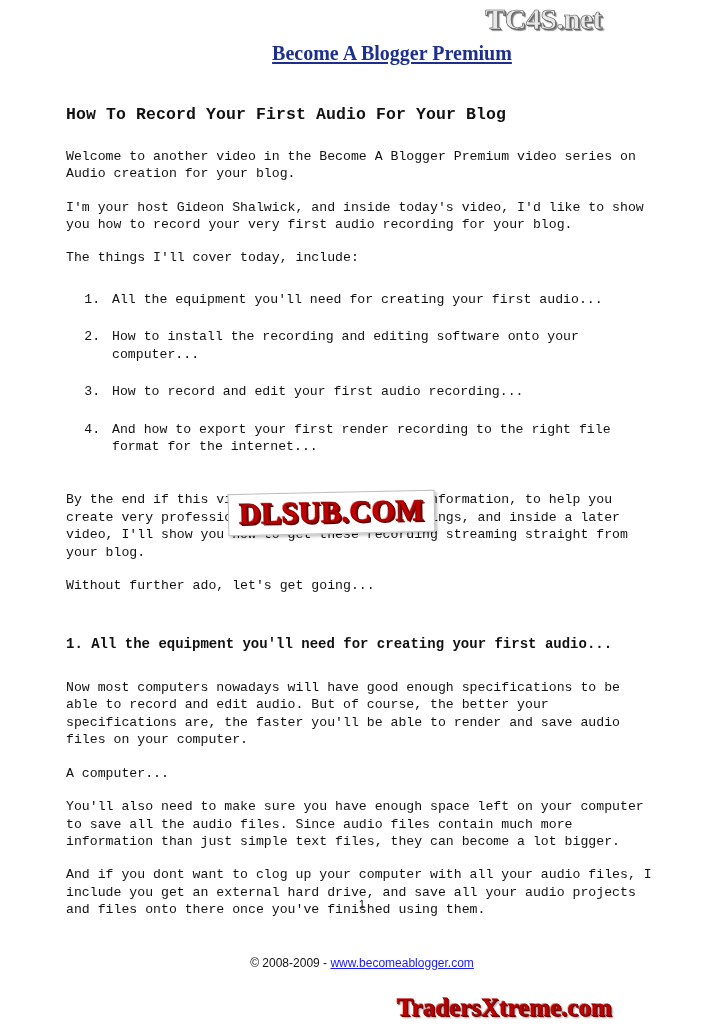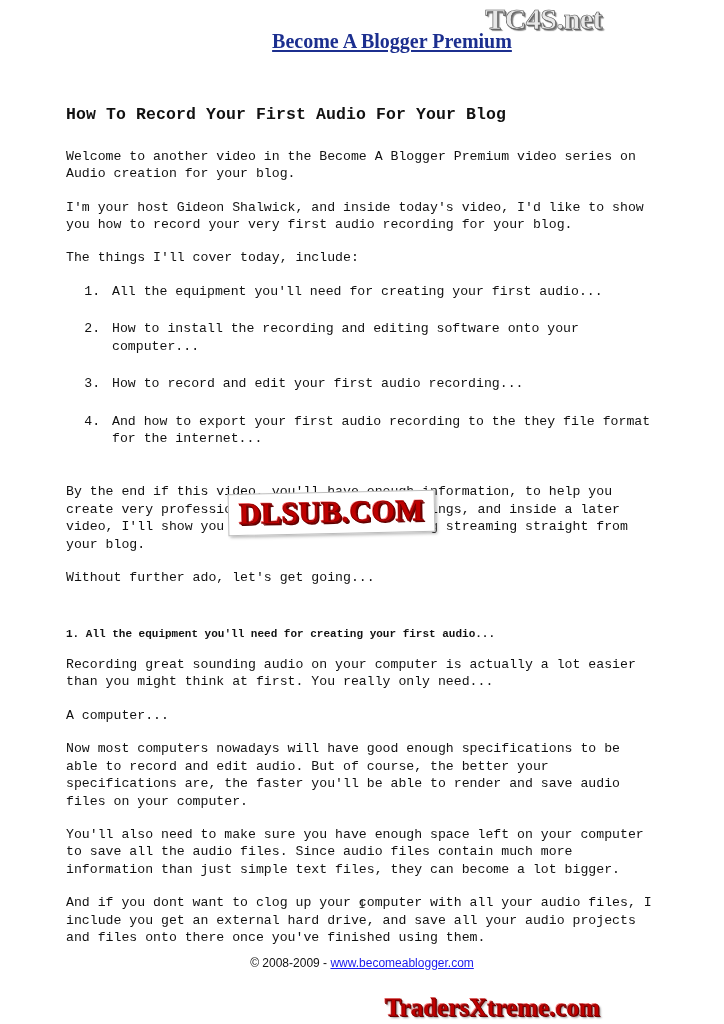--- a/index.html
+++ b/index.html
@@ -37,21 +37,21 @@
       2px 2px 1px rgba(0,0,0,0.45),
       -1px -1px 0 #ffffff;
     -webkit-text-stroke: 0.6px #555;
     white-space: nowrap;
     z-index: 5;
   }
 
   
   .doc-header {
     position: absolute;
-    top: 30px;
+    top: 42px;
     left: 0;
     width: 724px;
     text-align: center;
     padding-left: 60px;
   }
   .doc-header .title {
     display: inline-block;
     font-family: "Liberation Serif", serif;
     font-weight: bold;
     font-size: 20px;
@@ -71,29 +71,29 @@
     color: #111;
     font-family: Liberation Mono, monospace;
   }
   h1.section-heading {
     font-size: 16.5px;
     font-weight: bold;
     margin: 0 0 22px 0;
     letter-spacing: 0.1px;
   }
   h2.sub-heading {
-    font-size: 11px;
-    font-weight: bold;
-    margin: 40px 0 15px 0;
+    font-size: 14px;
+    font-weight: bold;
+    margin: 40px 0 26px 0;
   }
   p.para {
     margin: 0 2px 16px 0;
   }
   ol.steps {
-    margin: 16px 0 22px 0;
+    margin: 24px 0 22px 0;
     padding-left: 42px;
   }
   ol.steps li {
     margin-bottom: 20px;
     padding-left: 4px;
   }
   .spacer-lg { height: 14px; }
 
   
   .dlsub-watermark {
@@ -140,21 +140,21 @@
     font-size: 12px;
     color: #111;
   }
   .copyright a {
     color: #1a1aee;
     text-decoration: underline;
   }
   .tx-watermark {
     position: absolute;
     bottom: 2px;
-    right: 16px;
+    right: 4px;
     font-family: "Liberation Serif", serif;
     font-weight: bold;
     font-size: 25px;
     color: #c00000;
     text-shadow:
       1px 1px 0 #6e0000,
       2px 2px 2px rgba(0,0,0,0.4),
       -1px -1px 0 #ff8080;
     -webkit-text-stroke: 0.5px #600;
     white-space: nowrap;
@@ -177,33 +177,32 @@
     <h1 class="section-heading">How To Record Your First Audio For Your Blog</h1>
 
     <p class="para">Welcome to another video in the Become A Blogger Premium video series on Audio creation for your blog.</p>
     <p class="para">I'm your host Gideon Shalwick, and inside today's video, I'd like to show you how to record your very first audio recording for your blog.</p>
     <p class="para">The things I'll cover today, include:</p>
 
     <ol class="steps">
       <li>All the equipment you'll need for creating your first audio...</li>
       <li>How to install the recording and editing software onto your computer...</li>
       <li>How to record and edit your first audio recording...</li>
-      <li>And how to export your first audio recording to the they file format for the internet...</li>
+      <li>And how to export your first render recording to the right file format for the internet...</li>
     </ol>
 
     <div class="spacer-lg"></div>
 
     <p class="para">By the end if this video, you'll have enough information, to help you create very professional sounding audio recordings, and inside a later video, I'll show you how to get these recording streaming straight from your blog.</p>
     <p class="para">Without further ado, let's get going...</p>
 
     <h2 class="sub-heading">1. All the equipment you'll need for creating your first audio...</h2>
 
-    <p class="para">Recording great sounding audio on your computer is actually a lot easier than you might think at first. You really only need...</p>
+    <p class="para">Now most computers nowadays will have good enough specifications to be able to record and edit audio. But of course, the better your specifications are, the faster you'll be able to render and save audio files on your computer.</p>
     <p class="para">A computer...</p>
-    <p class="para">Now most computers nowadays will have good enough specifications to be able to record and edit audio. But of course, the better your specifications are, the faster you'll be able to render and save audio files on your computer.</p>
     <p class="para">You'll also need to make sure you have enough space left on your computer to save all the audio files. Since audio files contain much more information than just simple text files, they can become a lot bigger.</p>
     <p class="para">And if you dont want to clog up your computer with all your audio files, I include you get an external hard drive, and save all your audio projects and files onto there once you've finished using them.</p>
 
   </div>
 
   <div class="dlsub-watermark">
     <span>DLSUB.COM</span>
   </div>
 
   <div class="page-number">1</div>

